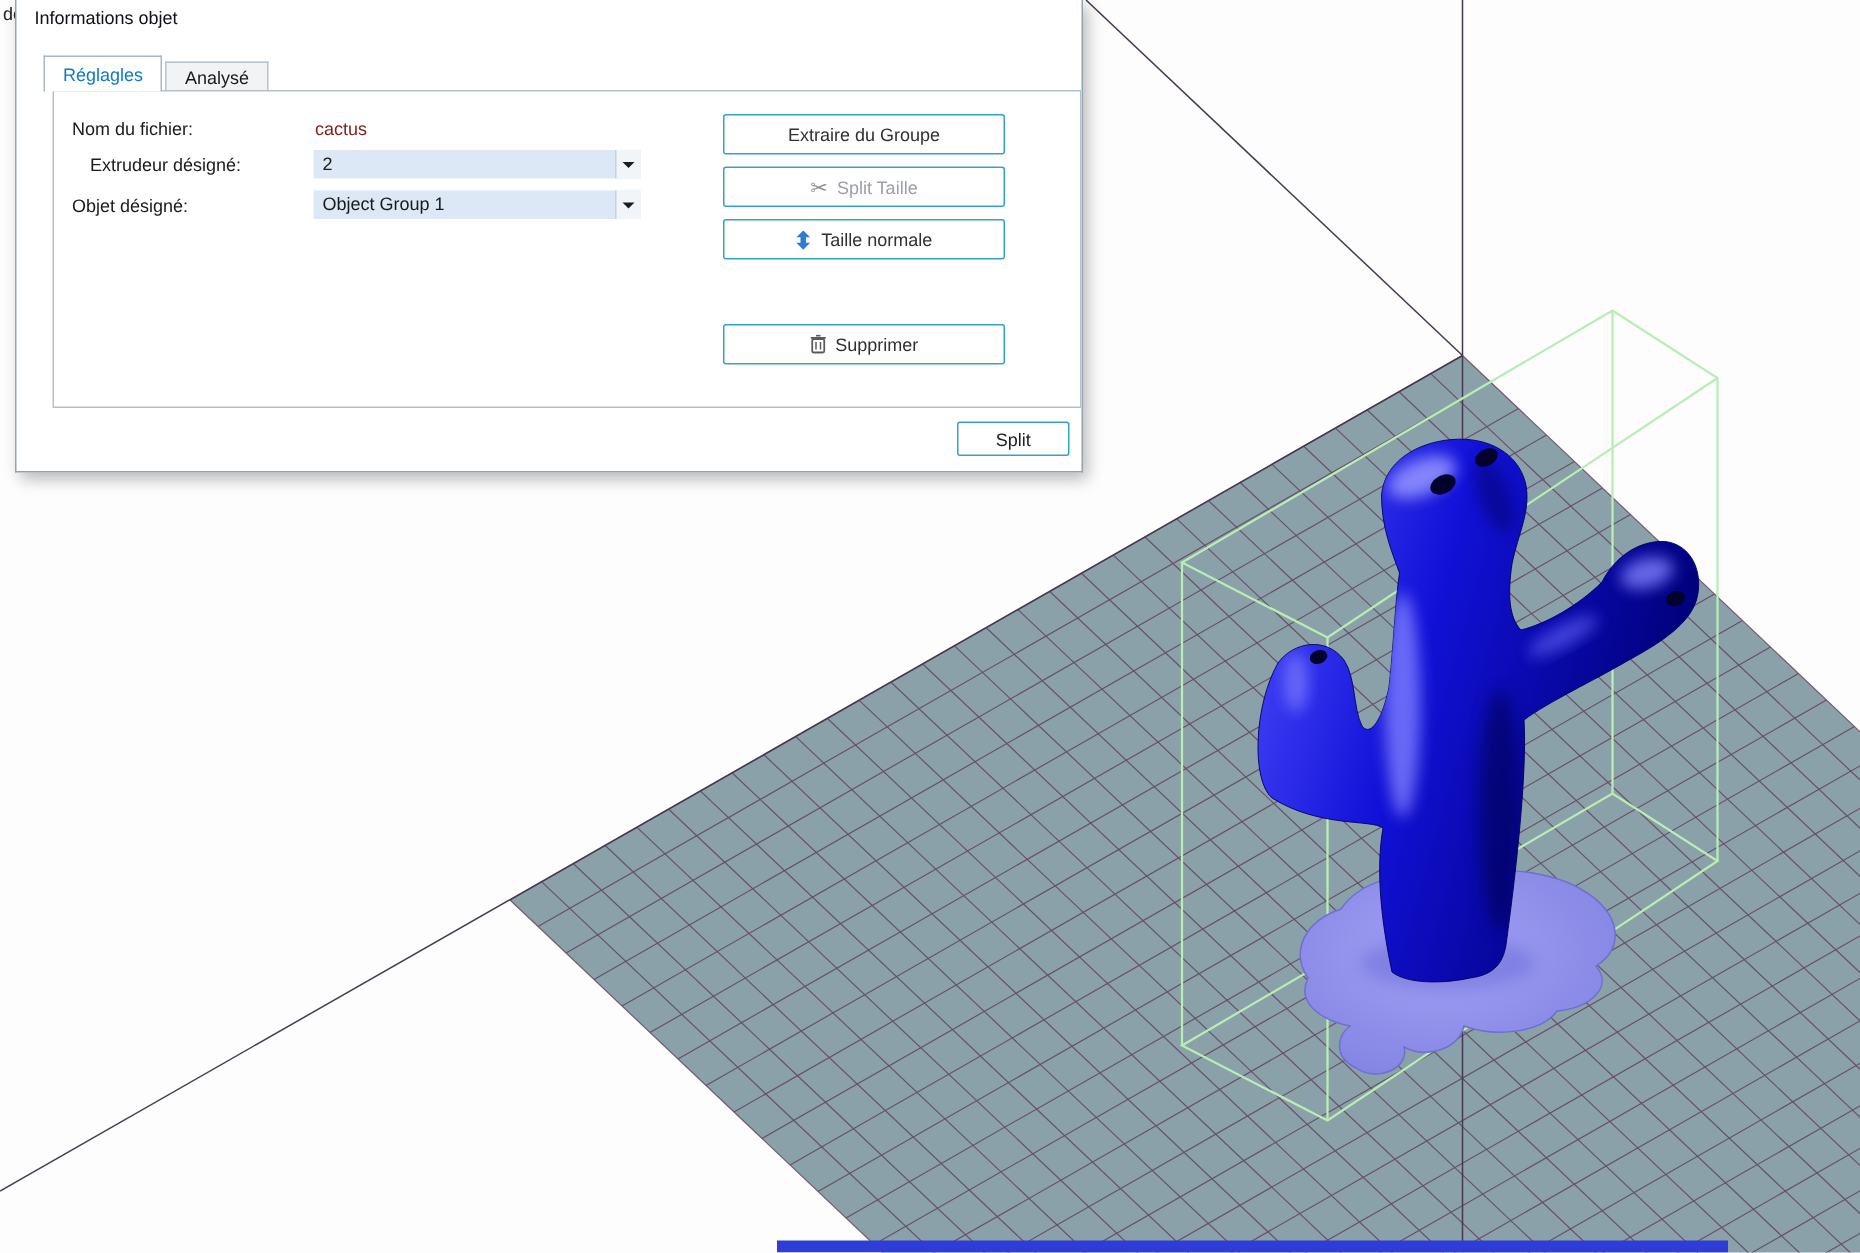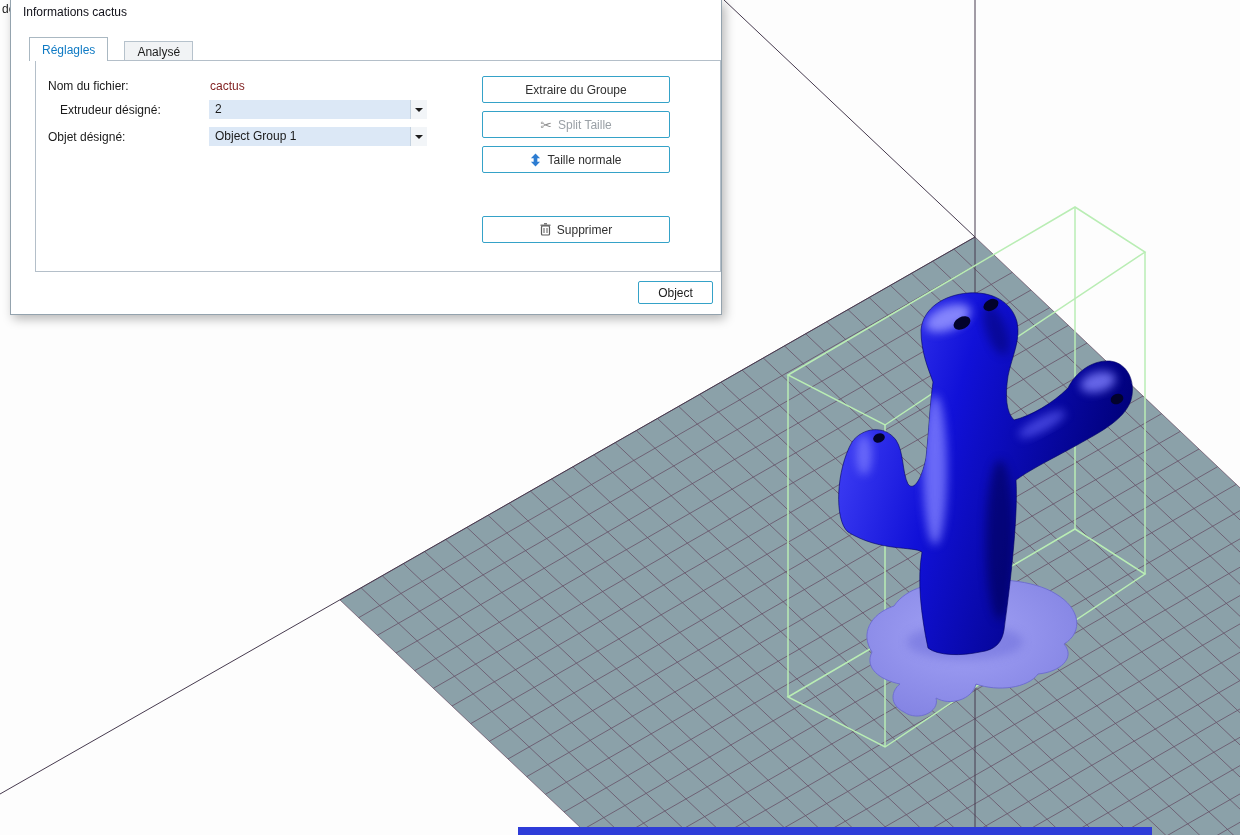--- a/index.html
+++ b/index.html
@@ -23,21 +23,21 @@
     position:absolute;left:10px;top:0;width:712px;height:315px;
     background:#ffffff;border:1px solid #94a3ae;border-top:none;
     box-shadow:3px 4px 10px rgba(0,0,0,.28);
     z-index:10;
   }
   .dialog-title{position:absolute;left:12px;top:5px;font-size:12px;color:#101018;}
   .tabs{position:absolute;left:18px;top:37px;height:24px;display:flex;align-items:flex-end;}
   .tab{
     padding:3px 12px 4px 12px;border:1px solid #b6c2cc;border-bottom:none;
     background:#f1f3f5;color:#1a1a1a;cursor:pointer;position:relative;
-    margin-right:16px;font-size:12px;height:20px;line-height:14px;
+    margin-right:2px;font-size:12px;height:20px;line-height:14px;
   }
   .tab.active{
     background:#ffffff;color:var(--tab-active);height:24px;line-height:18px;
     z-index:3;border-color:#aab8c2;
   }
   .panel{
     position:absolute;left:24px;top:60px;width:686px;height:212px;
     border:1px solid #b4bfc9;background:#ffffff;z-index:2;
   }
   .fld-label{position:absolute;color:#1a1a1a;}
@@ -201,21 +201,21 @@
       <ellipse cx="991" cy="305" rx="8" ry="5.5" transform="rotate(-28 991 305)"></ellipse>
       <ellipse cx="879" cy="438" rx="6" ry="4.5" transform="rotate(-20 879 438)"></ellipse>
       <ellipse cx="1117" cy="399" rx="6.5" ry="5" transform="rotate(-20 1117 399)"></ellipse>
     </g>
   </g>
 </svg>
 
 <div class="bg-partial">de</div>
 
 <div class="dialog">
-  <div class="dialog-title">Informations cactus</div>
+  <div class="dialog-title">Informations objet</div>
 
   <div class="tabs">
     <div class="tab active">Réglagles</div>
     <div class="tab">Analysé</div>
   </div>
 
   <div class="panel">
 
     <span class="fld-label" style="left:12px;top:18px">Nom du fichier:</span>
     <span class="fld-value" style="left:174px;top:18px">cactus</span>
@@ -264,15 +264,15 @@
           <line x1="4" y1="0.8" x2="7" y2="0.8" stroke="#5a5a5a" stroke-width="1.2"></line>
           <line x1="4" y1="5" x2="4" y2="10" stroke="#5a5a5a" stroke-width="1"></line>
           <line x1="7" y1="5" x2="7" y2="10" stroke="#5a5a5a" stroke-width="1"></line>
         </svg>
       </span>
       <span>Supprimer</span>
     </button>
   </div>
 
   <button class="close-btn">
-    <span>Object</span>
+    <span>Split</span>
   </button>
 </div>
 
 </body></html>

